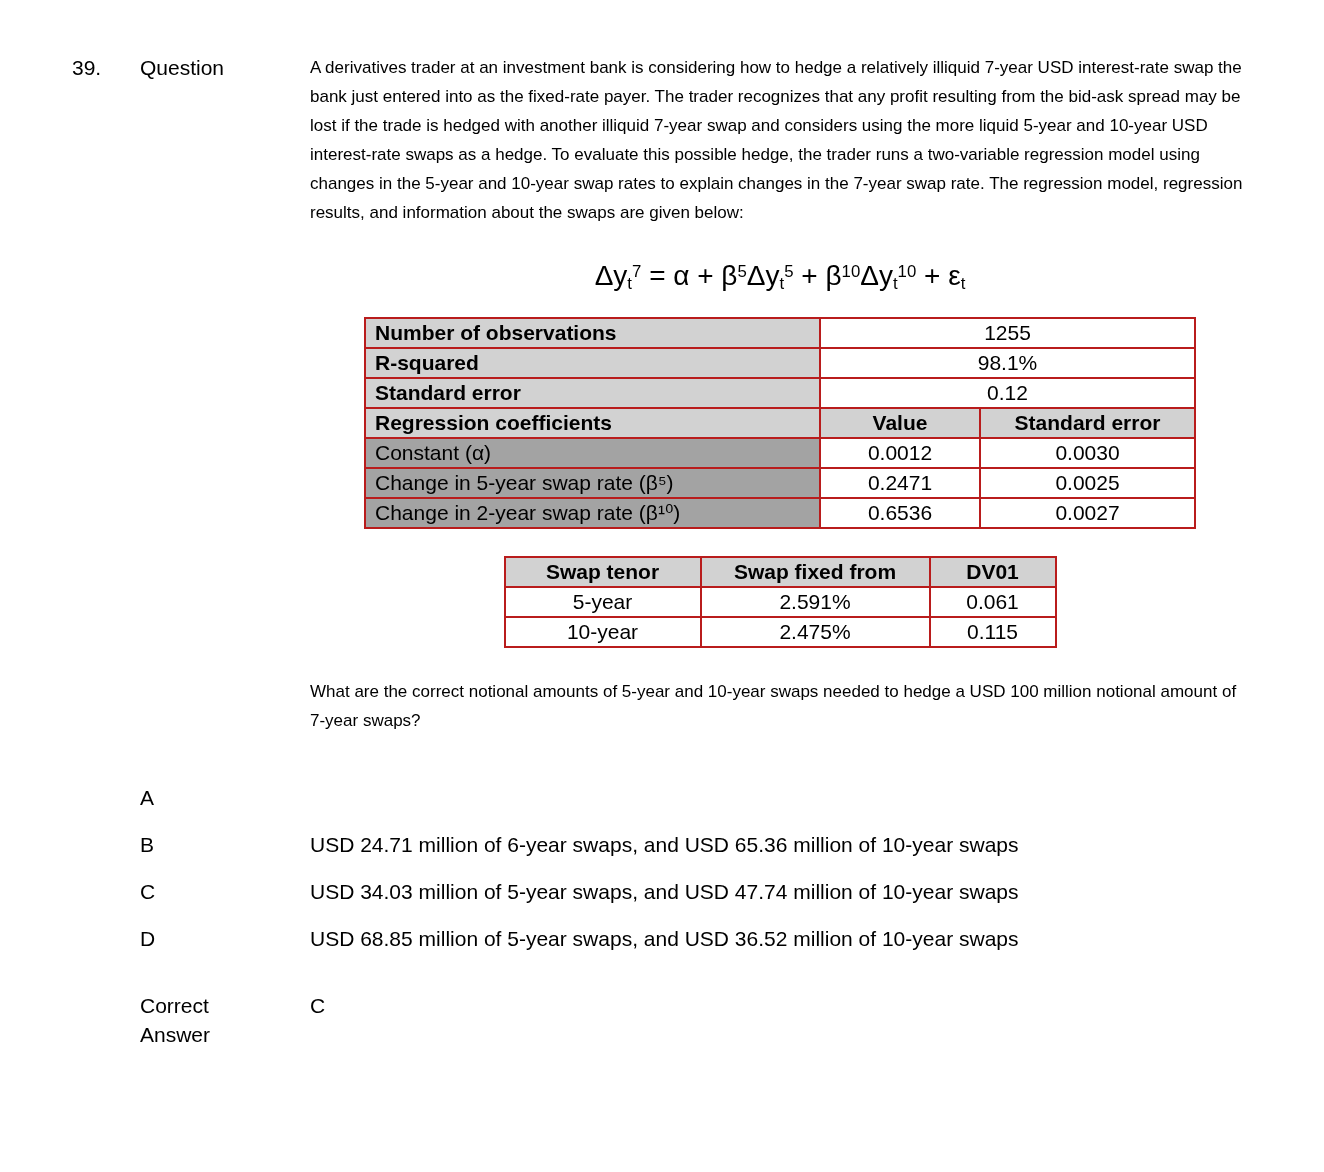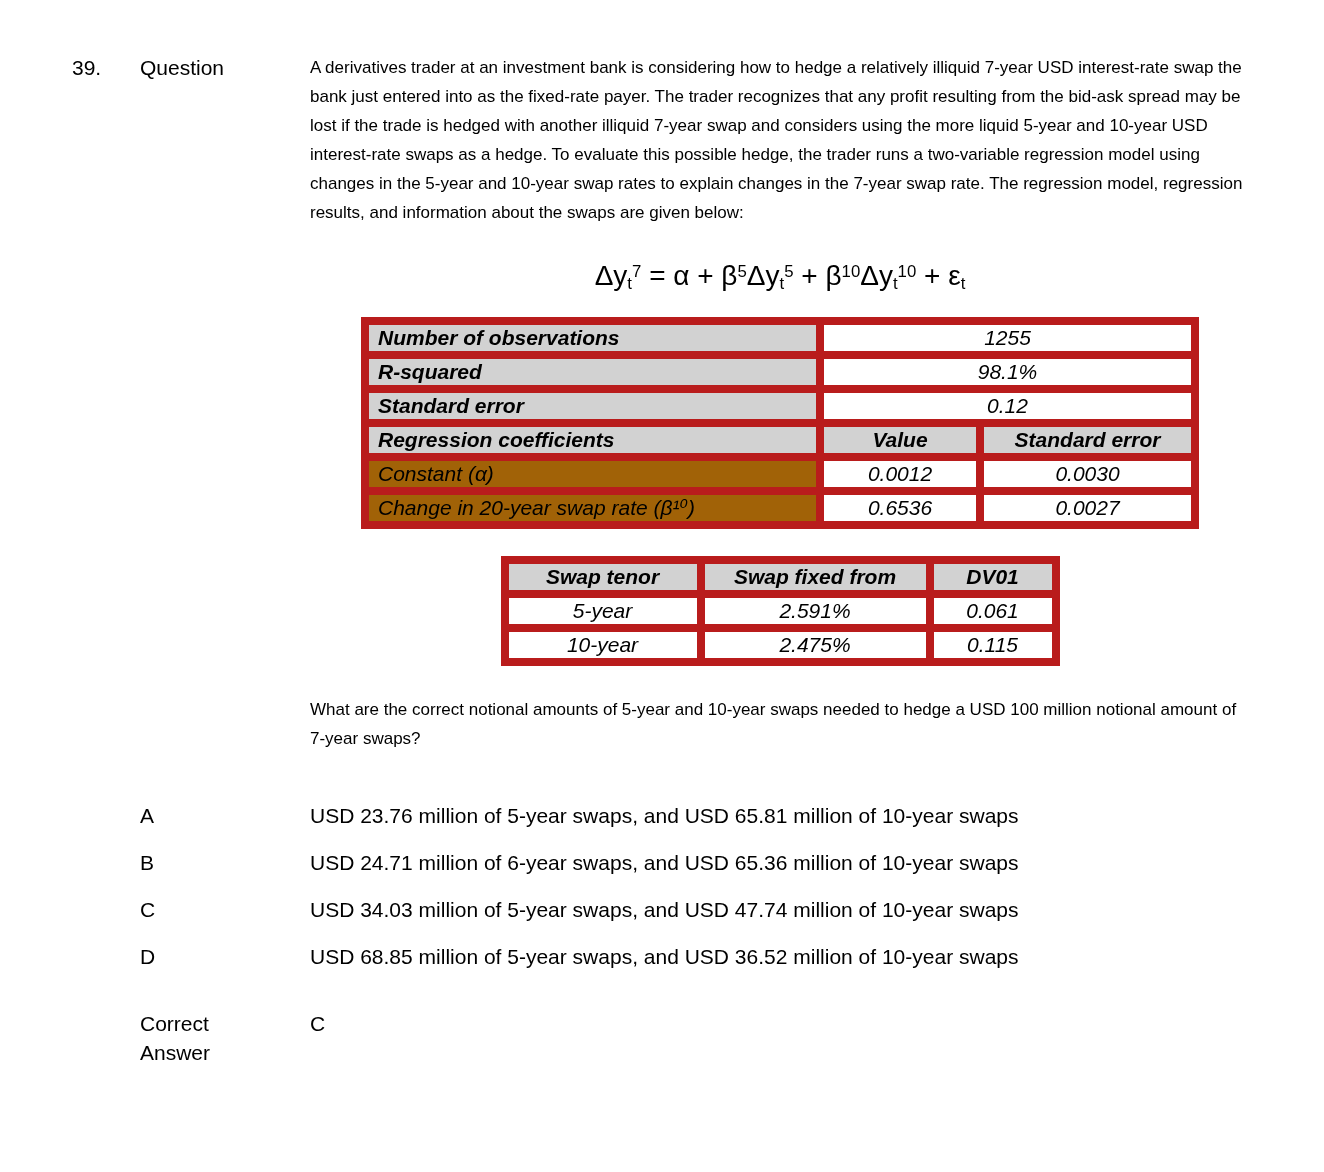--- a/index.html
+++ b/index.html
@@ -25,29 +25,29 @@
   .formula {
     margin-top: 27px; height: 36px;
     text-align: center;
     font-size: 28px; line-height: 36px;
   }
   .formula sub { font-size: 0.60em; vertical-align: -0.22em; }
   .formula sup { font-size: 0.60em; vertical-align: 0.48em; }
 
   table { border-collapse: collapse; table-layout: fixed; }
   td {
-    border: 8px solid #b91c1c;
+    border: 2px solid #b91c1c;
     font-size: 21px; line-height: 26px;
     height: 30px; padding: 0 9px;
-    overflow: hidden; white-space: nowrap; font-style: italic;
+    overflow: hidden; white-space: nowrap;
   }
   .t1 { margin: 27px auto 0; width: 830px; }
   .t2 { margin: 27px auto 0; width: 551px; }
   .hd  { background: #d2d2d2; font-weight: bold; }
-  .lt  { background: #a16207; }
+  .lt  { background: #a3a3a3; }
   .ctr { text-align: center; }
 
   .prompt { margin-top: 29px; }
 
   .options { margin-top: 48px; }
   .opt-row { margin-bottom: 18px; }
 
   .answer-row { margin-top: 38px; }
   .answer-label { width: 110px; }
 </style>
@@ -88,21 +88,26 @@
           <td class="hd">Regression coefficients</td>
           <td class="hd ctr">Value</td>
           <td class="hd ctr">Standard error</td>
         </tr>
         <tr>
           <td class="lt">Constant (α)</td>
           <td class="ctr">0.0012</td>
           <td class="ctr">0.0030</td>
         </tr>
         <tr>
-          <td class="lt">Change in 20-year swap rate (β¹⁰)</td>
+          <td class="lt">Change in 5-year swap rate (β⁵)</td>
+          <td class="ctr">0.2471</td>
+          <td class="ctr">0.0025</td>
+        </tr>
+        <tr>
+          <td class="lt">Change in 2-year swap rate (β¹⁰)</td>
           <td class="ctr">0.6536</td>
           <td class="ctr">0.0027</td>
         </tr>
       </tbody>
         </table>
 
       <table class="t2">
         <colgroup>
             <col style="width:196px">
             <col style="width:229px">
@@ -129,21 +134,20 @@
 
       <p class="qtext prompt">What are the correct notional amounts of 5-year and 10-year swaps needed to hedge a USD 100 million notional amount of 7-year swaps?</p>
 
     </div>
   </div>
 
   <div class="options">
     <div class="grid-row opt-row">
       <div class="col-num"></div>
       <div class="col-label">A</div>
-      <div>USD 23.76 million of 5-year swaps, and USD 65.81 million of 10-year swaps</div>
     </div>
     <div class="grid-row opt-row">
       <div class="col-num"></div>
       <div class="col-label">B</div>
       <div>USD 24.71 million of 6-year swaps, and USD 65.36 million of 10-year swaps</div>
     </div>
     <div class="grid-row opt-row">
       <div class="col-num"></div>
       <div class="col-label">C</div>
       <div>USD 34.03 million of 5-year swaps, and USD 47.74 million of 10-year swaps</div>

